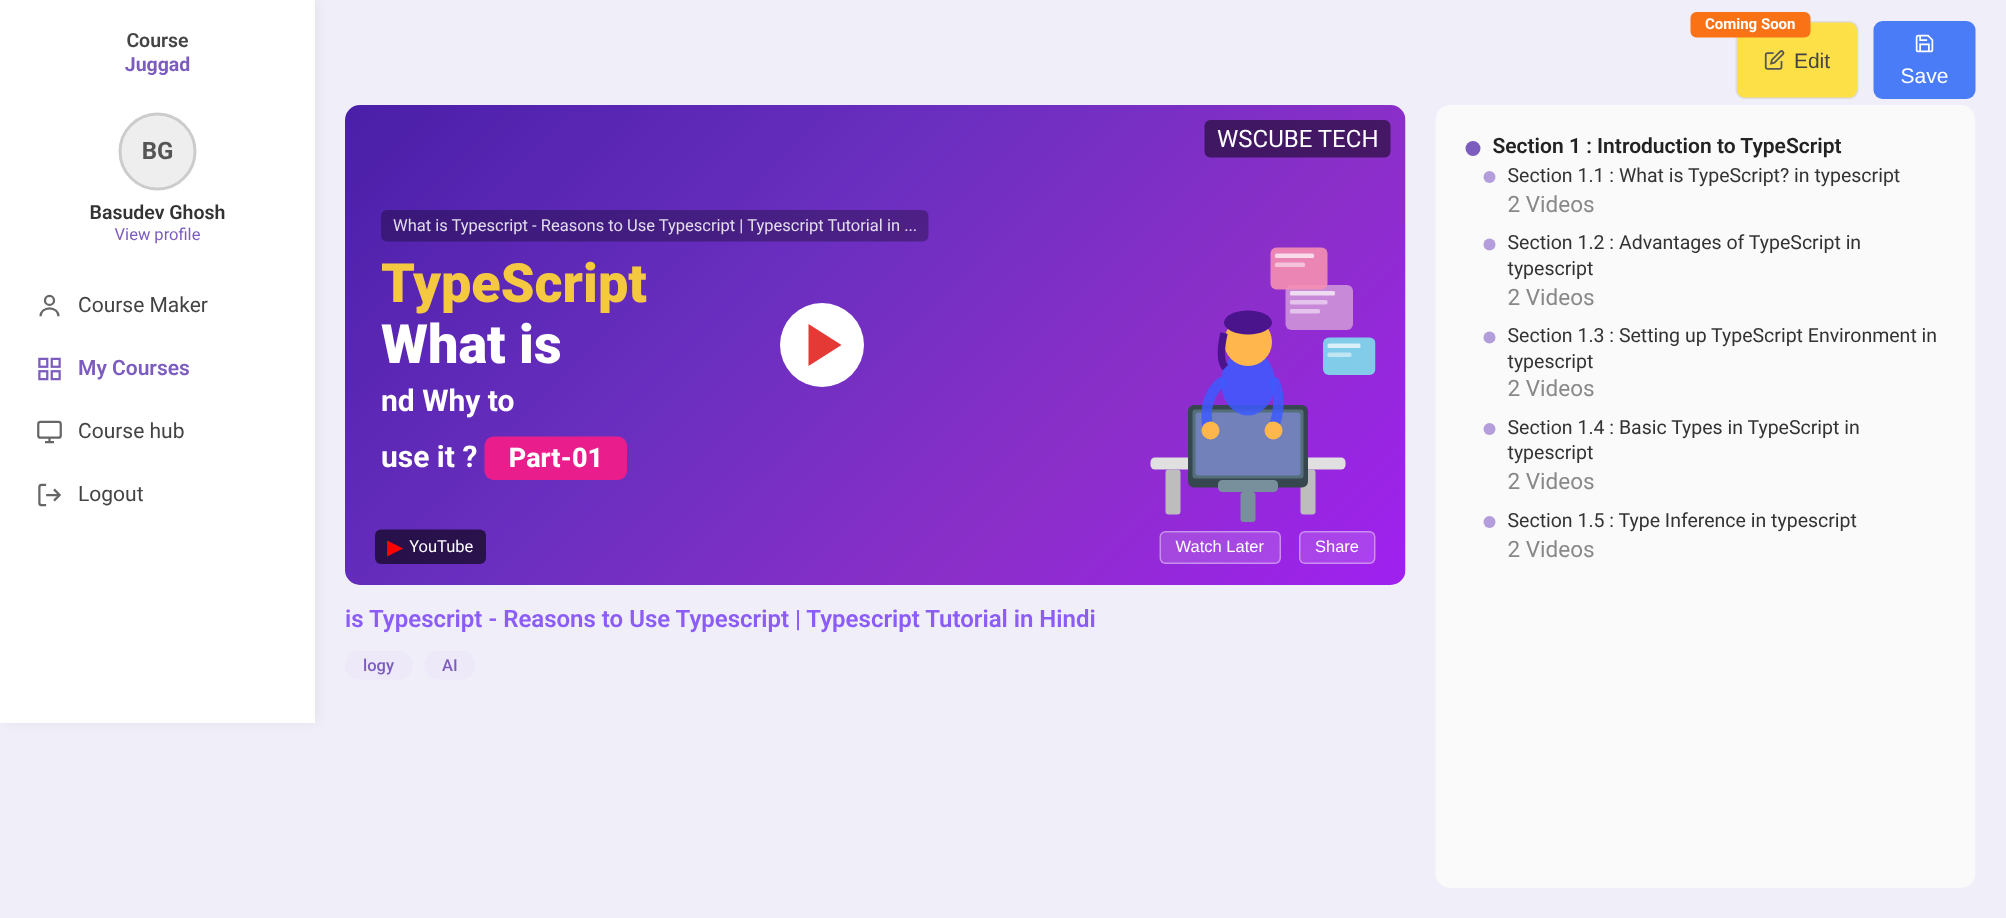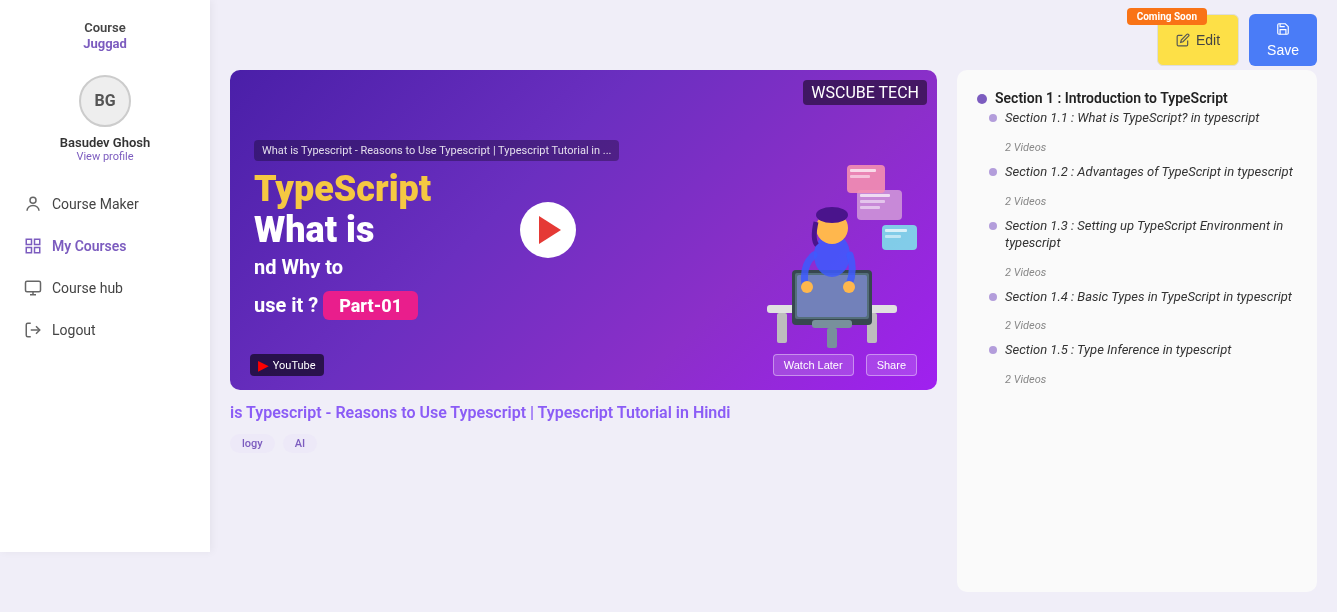--- a/index.html
+++ b/index.html
@@ -10,21 +10,21 @@
       height: 612px;
       overflow: hidden;
       display: flex;
     }
 
     
     .sidebar {
       width: 210px;
       min-width: 210px;
       background: #fff;
-      height: 552px;
+      height: 482px;
       display: flex;
       flex-direction: column;
       align-items: center;
       padding-top: 20px;
       box-shadow: 2px 0 8px rgba(0,0,0,0.05);
     }
     .logo-area {
       text-align: center;
       margin-bottom: 24px;
     }
@@ -354,21 +354,20 @@
       color: #222;
     }
     .chapter-count {
       font-size: 11px;
       color: #888;
       margin-left: 18px;
       margin-bottom: 8px;
     }
     .sub-sections {
       margin-left: 12px;
-      font-style: italic;
     }
     .sub-section-item {
       display: flex;
       align-items: flex-start;
       gap: 8px;
       margin-bottom: 10px;
     }
     .sub-dot {
       width: 8px;
       height: 8px;
@@ -377,23 +376,23 @@
       background: #b39ddb;
       margin-top: 4px;
     }
     .sub-section-info {}
     .sub-section-title {
       font-size: 13px;
       color: #333;
       line-height: 1.3;
     }
     .video-count {
-      font-size: 11px;
+      font-size: 15px;
       color: #888;
-      margin-top: 14px;
+      margin-top: 0;
     }
 
     
     .course-contents::-webkit-scrollbar { width: 6px; }
     .course-contents::-webkit-scrollbar-track { background: #f0f0f0; border-radius: 3px; }
     .course-contents::-webkit-scrollbar-thumb { background: #ccc; border-radius: 3px; }
   </style>
 </head>
 <body>
 

